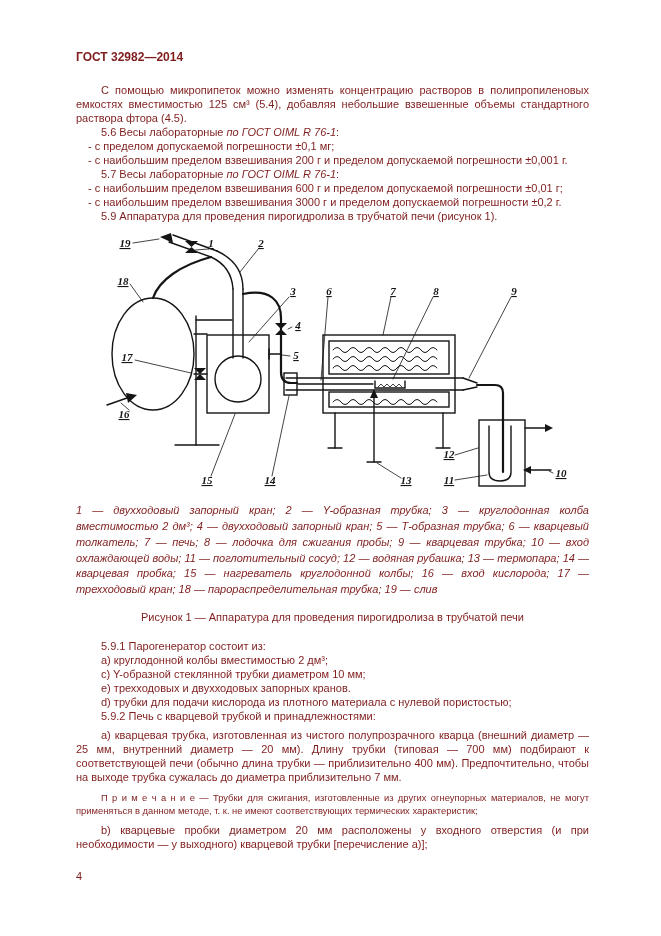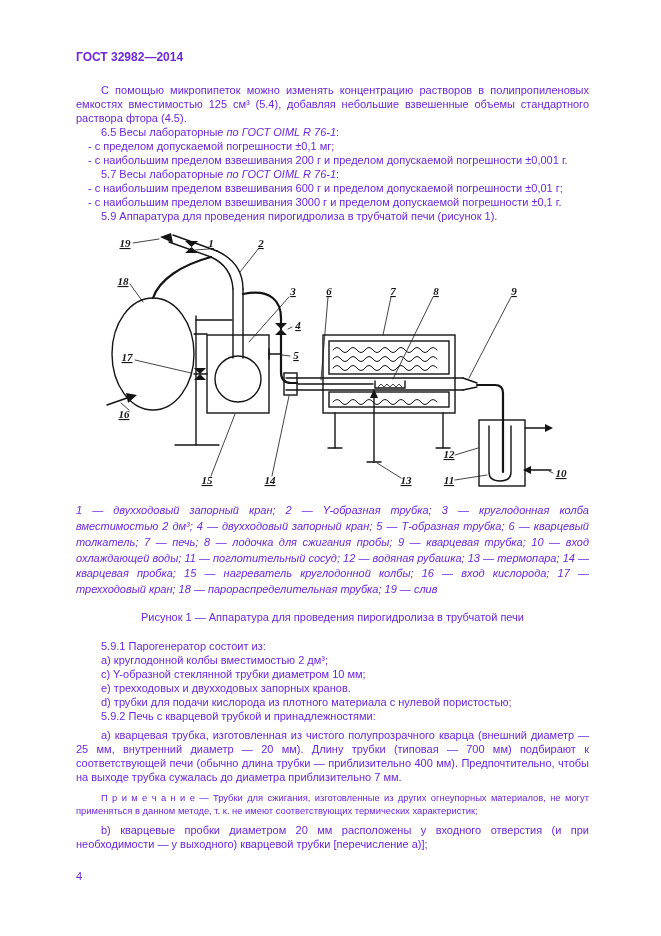--- a/index.html
+++ b/index.html
@@ -1,17 +1,17 @@
 <!DOCTYPE html>
 <html><head>
 <meta charset="utf-8">
 <style>
   html,body{margin:0;padding:0;background:#9a9a9a;}
   .page{position:relative;width:661px;height:936px;margin:0 auto;background:#ffffff;
-        font-family:"Liberation Sans",sans-serif;color:#6d28d9;overflow:hidden;box-shadow:0 0 6px rgba(0,0,0,.4);}
+        font-family:"Liberation Sans",sans-serif;color:#7f1d1d;overflow:hidden;box-shadow:0 0 6px rgba(0,0,0,.4);}
   .content{position:absolute;top:50px;left:76px;right:72px;}
   .doc-num{font-size:12px;font-weight:bold;margin:0 0 20px 0;}
   p.body{font-size:11px;line-height:1.27;text-align:justify;margin:0;text-indent:25px;}
   p.dash{text-indent:12px;}
   i{font-style:italic;}
   .fig-wrap{margin:8px 0 0 0;text-align:center;}
   svg{display:inline-block;}
   svg .callout{font:italic bold 11px "Liberation Serif",serif;text-decoration:underline;}
   .legend{font-size:11px;font-style:italic;line-height:1.45;text-align:justify;margin-top:5px;}
   .caption{font-size:11px;text-align:center;margin:13px 0 17px 0;}
@@ -22,27 +22,27 @@
 </head>
 <body>
 
 <div class="page">
   <div class="content">
 
     <div class="doc-num">ГОСТ 32982—2014</div>
 
     <p class="body">С помощью микропипеток можно изменять концентрацию растворов в полипропиленовых емкостях вместимостью 125 см³ (5.4), добавляя небольшие взвешенные объемы стандартного раствора фтора (4.5).</p>
 
-    <p class="body"><span>6.5  Весы лабораторные </span><i>по ГОСТ OIML R 76-1</i><span>:</span></p>
+    <p class="body"><span>5.6  Весы лабораторные </span><i>по ГОСТ OIML R 76-1</i><span>:</span></p>
     <p class="body dash">-  с пределом допускаемой погрешности ±0,1 мг;</p>
     <p class="body dash">-  с наибольшим пределом взвешивания 200 г и пределом допускаемой погрешности ±0,001 г.</p>
 
     <p class="body"><span>5.7  Весы лабораторные </span><i>по ГОСТ OIML R 76-1</i><span>:</span></p>
     <p class="body dash">-  с наибольшим пределом взвешивания 600 г и пределом допускаемой погрешности ±0,01 г;</p>
-    <p class="body dash">-  с наибольшим пределом взвешивания 3000 г и пределом допускаемой погрешности ±0,1 г.</p>
+    <p class="body dash">-  с наибольшим пределом взвешивания 3000 г и пределом допускаемой погрешности ±0,2 г.</p>
 
 
     <p class="body">5.9  Аппаратура для проведения пирогидролиза в трубчатой печи (рисунок 1).</p>
 
     <div class="fig-wrap">
       <svg width="500" height="262" viewBox="0 0 500 262">
         <g stroke="#141414" fill="none" stroke-width="1.4" stroke-linecap="round">
 
           <g>
             <line x1="113" y1="84" x2="113" y2="213"></line>

